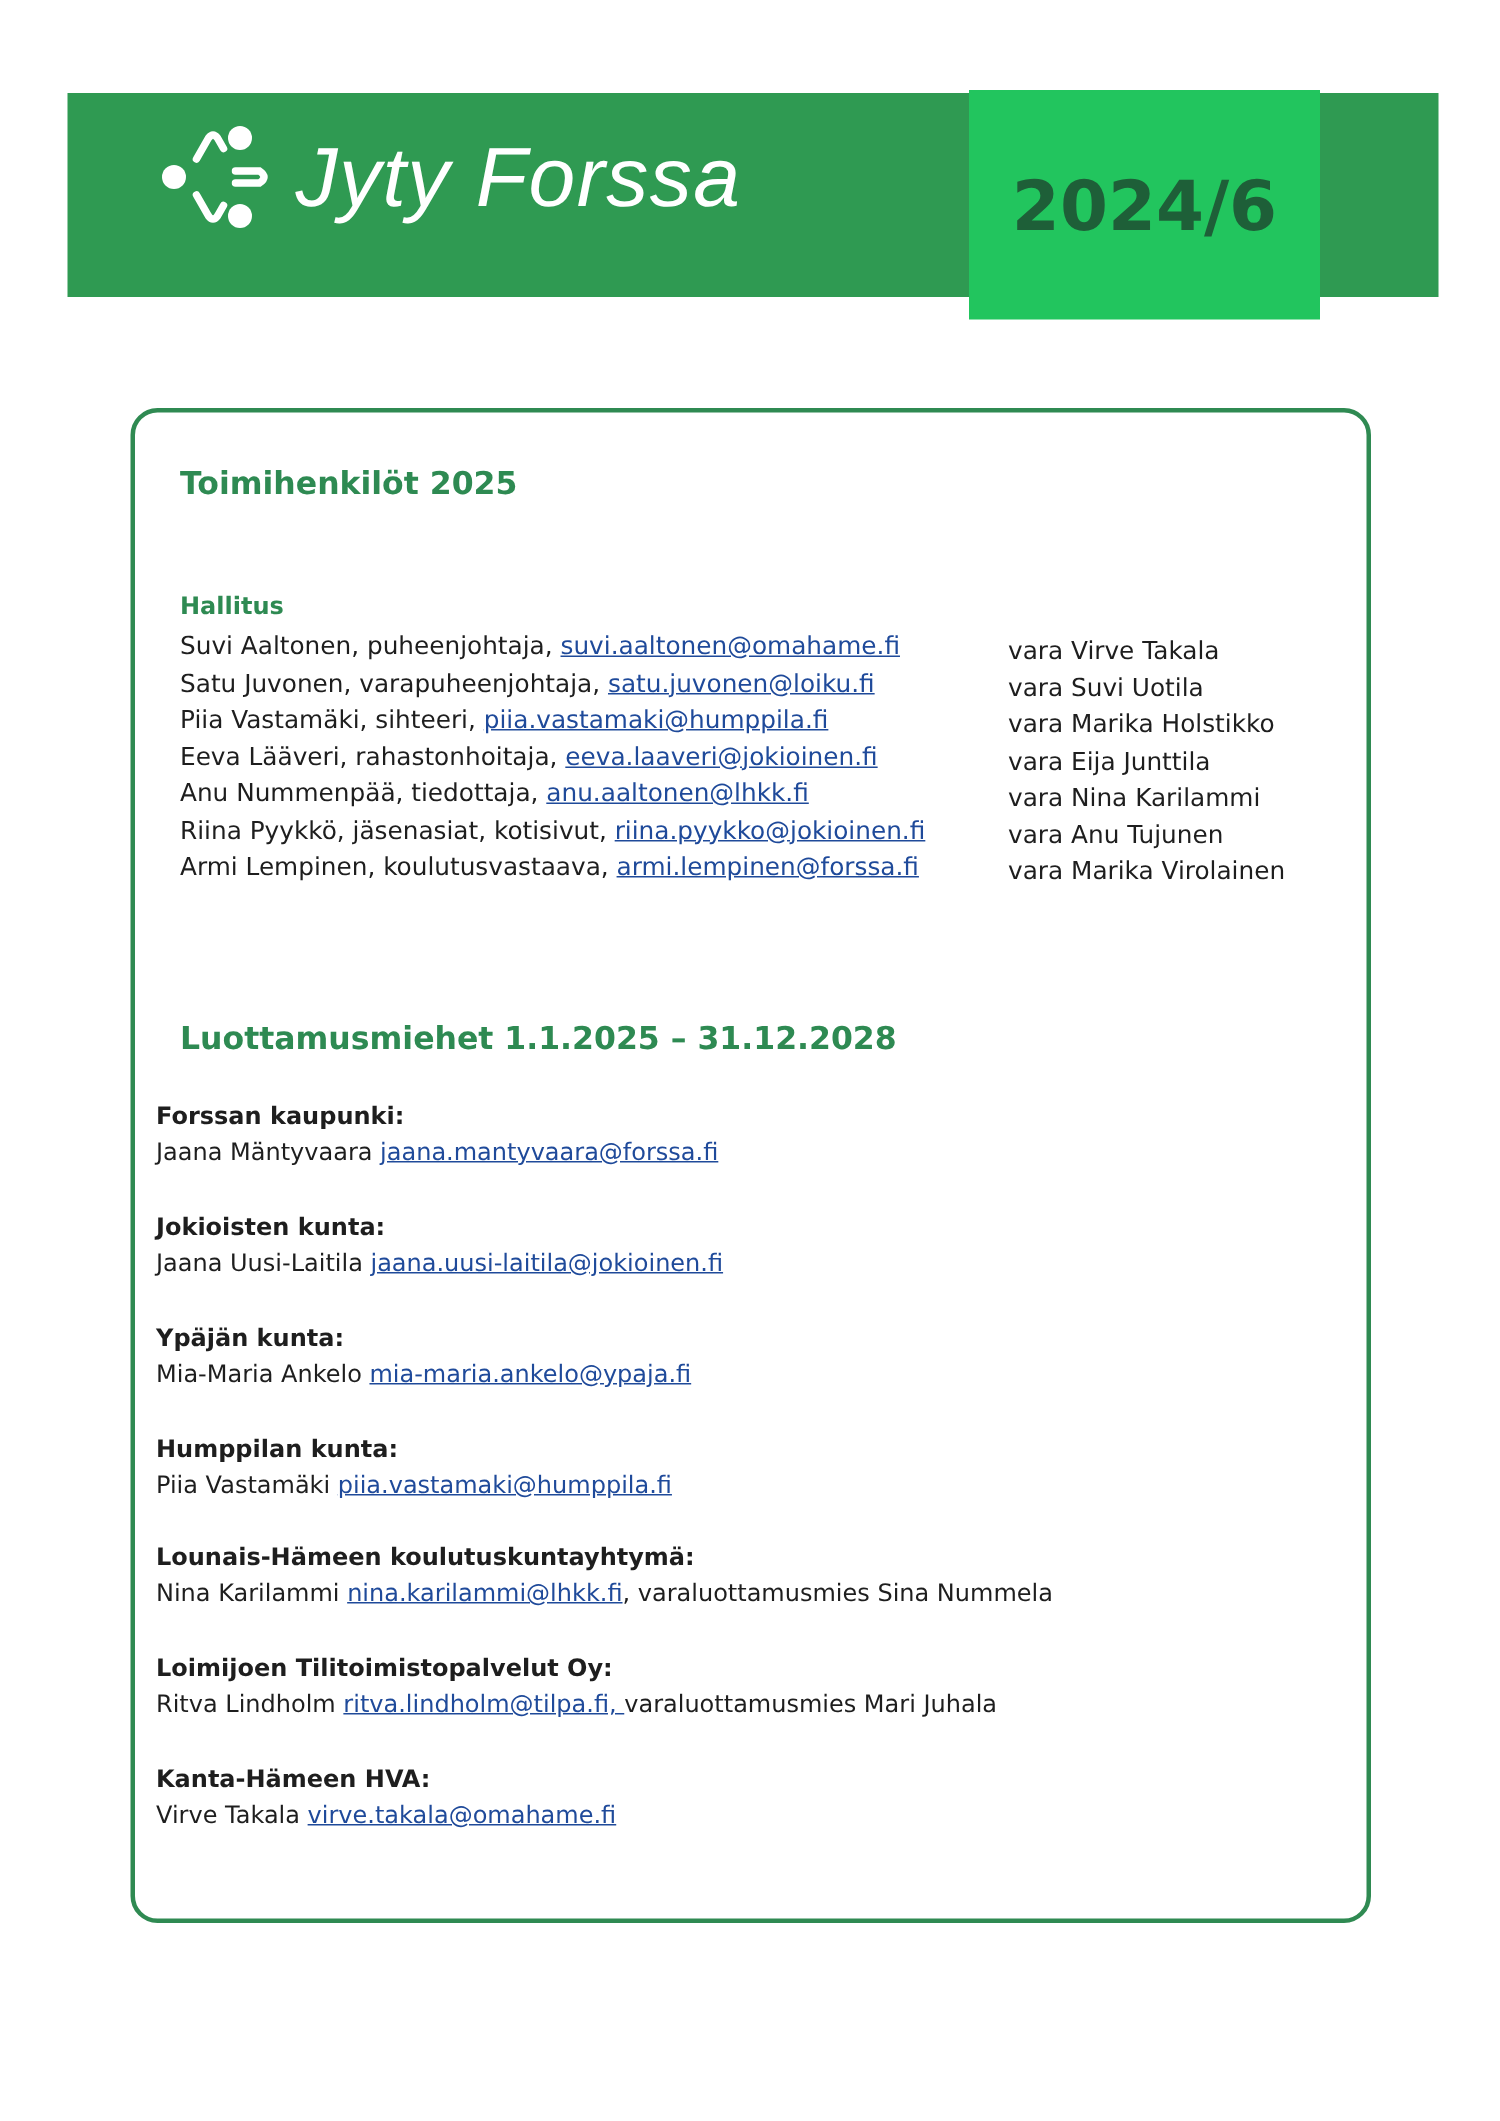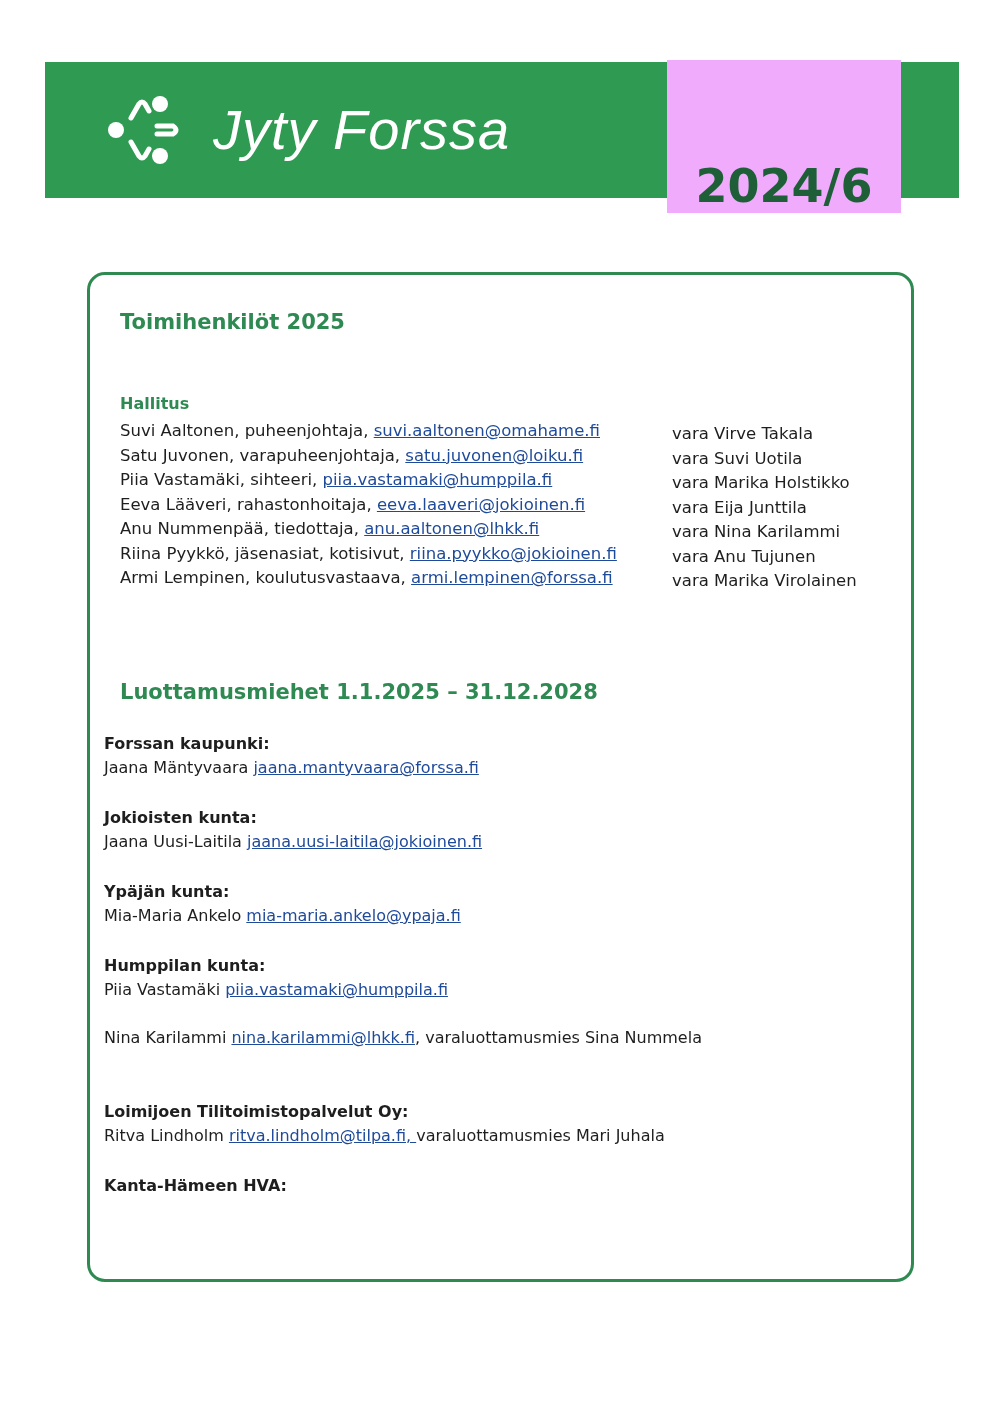--- a/index.html
+++ b/index.html
@@ -4,29 +4,29 @@
   <style>
     html, body { margin: 0; padding: 0; }
     body {
       width: 1000px; height: 1414px; background: #ffffff; position: relative; overflow: hidden;
       font-family: "DejaVu Sans", sans-serif; color: #1e1e1e;
     }
     .banner {
       position: absolute; left: 45px; top: 62px; width: 914px; height: 136px;
       background: #2f9a52;
     }
-    .logo-wrap { position: absolute; left: 105px; top: 85px; height: 90px; display: flex; align-items: center; gap: 16px; }
+    .logo-wrap { position: absolute; left: 105px; top: 73px; height: 90px; display: flex; align-items: center; }
     .logo-mark { width: 80px; height: 80px; }
     .logo-text {
       color: #ffffff; font-family: "Liberation Sans", sans-serif; font-style: italic;
       font-size: 56px; margin-left: 12px; letter-spacing: 1px; line-height: 1;
     }
     .issue-box {
-      position: absolute; left: 667px; top: 60px; width: 234px; height: 153px;
-      background: #f0abfc; display: flex; align-items: flex-end; justify-content: center;
+      position: absolute; left: 646px; top: 60px; width: 234px; height: 153px;
+      background: #22c55e; display: flex; align-items: center; justify-content: center;
     }
     .issue-text {
       color: #1e5f38; font-family: "DejaVu Sans", sans-serif; font-weight: bold; font-size: 46px;
     }
     .card {
       position: absolute; left: 87px; top: 272px; width: 827px; height: 1010px;
       border: 3px solid #2f8a52; border-radius: 18px; box-sizing: border-box;
     }
     .h1 { position: absolute; left: 120px; color: #2e8a52; font-weight: bold; font-size: 21px; }
     .h2 { position: absolute; left: 120px; color: #2e8a52; font-weight: bold; font-size: 16px; }
@@ -93,21 +93,23 @@
 </div>
 <div class="group" style="top:880px">
   <div class="label">Ypäjän kunta:</div>
   <div><span>Mia-Maria Ankelo </span><a class="mail">mia-maria.ankelo@ypaja.fi</a><span></span></div>
 </div>
 <div class="group" style="top:954px">
   <div class="label">Humppilan kunta:</div>
   <div><span>Piia Vastamäki </span><a class="mail">piia.vastamaki@humppila.fi</a><span></span></div>
 </div>
 <div class="group" style="top:1026px">
+  <div class="label">Lounais-Hämeen koulutuskuntayhtymä:</div>
   <div><span>Nina Karilammi </span><a class="mail">nina.karilammi@lhkk.fi</a><span>, varaluottamusmies Sina Nummela</span></div>
 </div>
 <div class="group" style="top:1100px">
   <div class="label">Loimijoen Tilitoimistopalvelut Oy:</div>
   <div><span>Ritva Lindholm </span><a class="mail">ritva.lindholm@tilpa.fi, </a><span>varaluottamusmies Mari Juhala</span></div>
 </div>
 <div class="group" style="top:1174px">
   <div class="label">Kanta-Hämeen HVA:</div>
+  <div><span>Virve Takala </span><a class="mail">virve.takala@omahame.fi</a><span></span></div>
 </div>
 
 </body></html>

